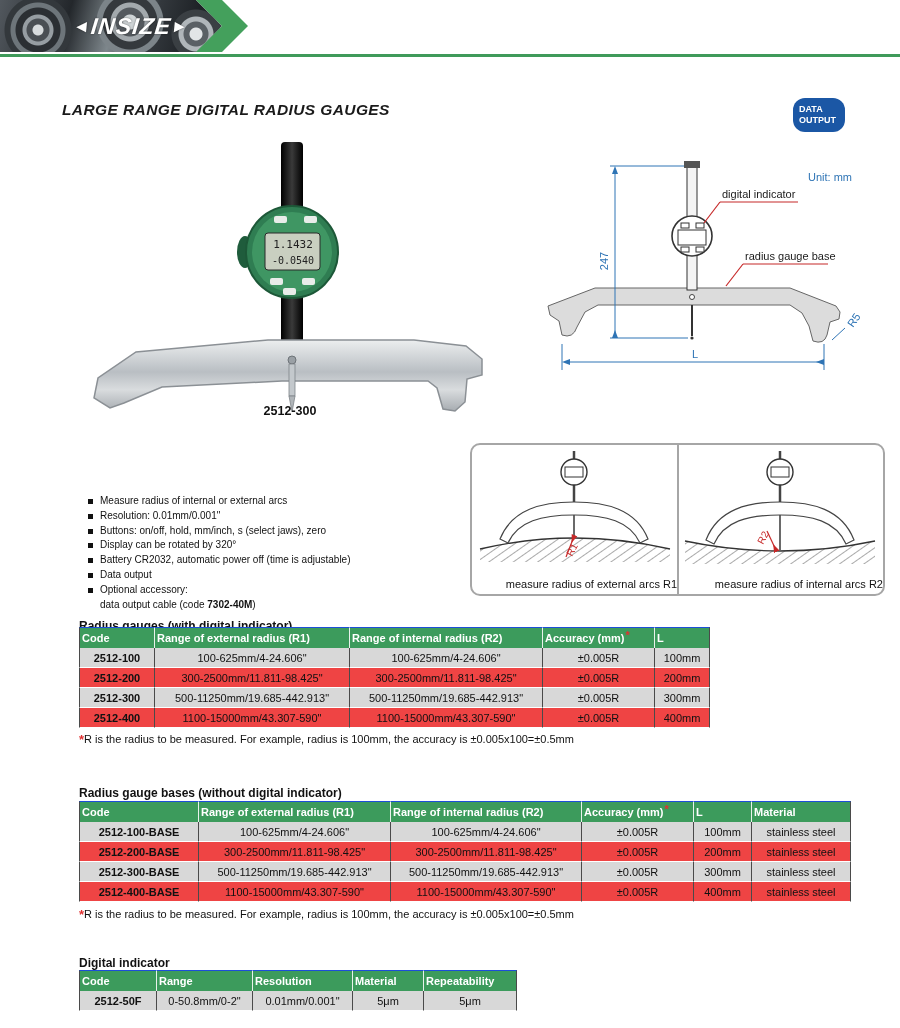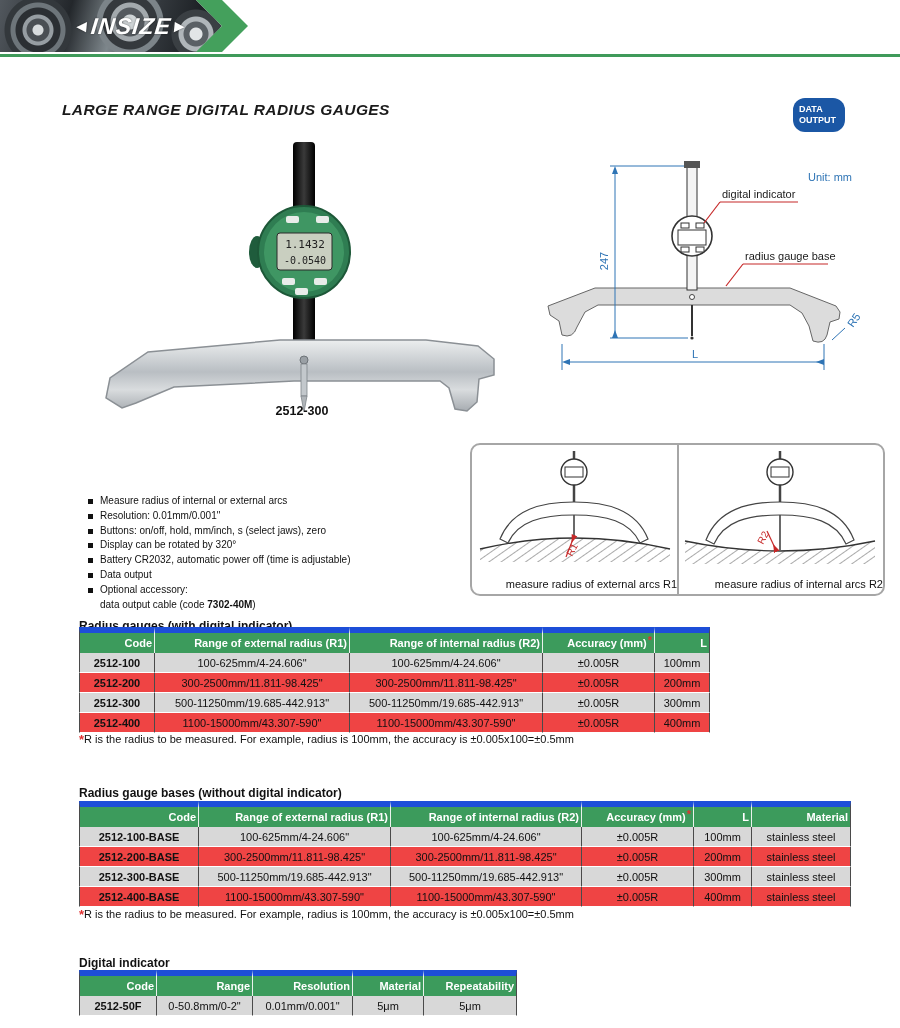--- a/index.html
+++ b/index.html
@@ -23,21 +23,21 @@
   .hdr-rule{position:absolute;left:0;top:54px;width:900px;height:3px;background:#3f9a5a;}
 
   
   .page-title{position:absolute;left:62px;top:101px;font-size:15.5px;font-weight:bold;
     color:#1a1a1a;letter-spacing:.4px;font-style:italic;}
   .badge{position:absolute;left:793px;top:98px;width:52px;height:34px;background:#1b57a5;
     border-radius:12px;color:#fff;font-size:9px;font-weight:bold;line-height:11px;
     display:flex;flex-direction:column;justify-content:center;padding-left:6px;box-sizing:border-box;}
 
   
-  .fig-product{position:absolute;left:90px;top:140px;width:424px;height:290px;}
+  .fig-product{position:absolute;left:78px;top:140px;width:424px;height:290px;}
   .fig-caption{position:absolute;left:0;top:264px;width:424px;text-align:center;
     font-size:12.5px;font-weight:bold;color:#111;}
 
   
   .fig-diagram{position:absolute;left:540px;top:156px;width:355px;height:222px;}
   .dim{fill:#2e74b5;font-size:11px;}
   .lbl{fill:#1a1a1a;font-size:11px;}
 
   
   .features{position:absolute;left:88px;top:494px;width:392px;font-size:10px;line-height:14.8px;color:#111;}
@@ -51,21 +51,21 @@
     border:2px solid #a6a6a6;border-radius:10px;box-sizing:border-box;display:flex;background:#fff;}
   .arc-half{position:relative;width:50%;height:100%;}
   .arc-half.right{border-left:2px solid #a6a6a6;}
   .arc-cap{position:absolute;left:0;bottom:4px;width:100%;text-align:right;font-size:11px;color:#111;}
 
   
   .tbl-title{position:absolute;font-size:12px;font-weight:bold;color:#111;}
   table.cat{position:absolute;border-collapse:separate;border-spacing:0;table-layout:fixed;
     font-size:11px;color:#111;}
   table.cat th{background:#3c9b5c;color:#fff;font-weight:bold;height:18px;
-    border-top:6px solid #1d4ed8;border-right:1px solid #e9f2ec;padding:1px 2px;text-align:right;margin-left:44px;}
+    border-top:1px solid #1d4ed8;border-right:1px solid #e9f2ec;padding:1px 2px;text-align:left;margin-left:44px;}
   table.cat th:last-child{border-right:1px solid #4a4a4a;}
   table.cat td{background:#ef4444;text-align:center;height:19px;padding:0 2px;
     border-right:1px solid #4a4a4a;border-bottom:1px solid #fff;white-space:nowrap;overflow:hidden;}
   table.cat td:first-child,table.cat th:first-child{border-left:1px solid #4a4a4a;}
   table.cat tbody tr:nth-child(odd) td{background:#d8d8d8;}
   table.cat td:first-child{font-weight:bold;}
   .star{color:#e03131;font-weight:bold;font-size:11px;position:relative;top:-3px;margin-left:1px;}
 
   .t-gauges{left:79px;top:627px;width:605px;}
   .t-gauges th:nth-child(1){width:70px}.t-gauges th:nth-child(2){width:190px}

